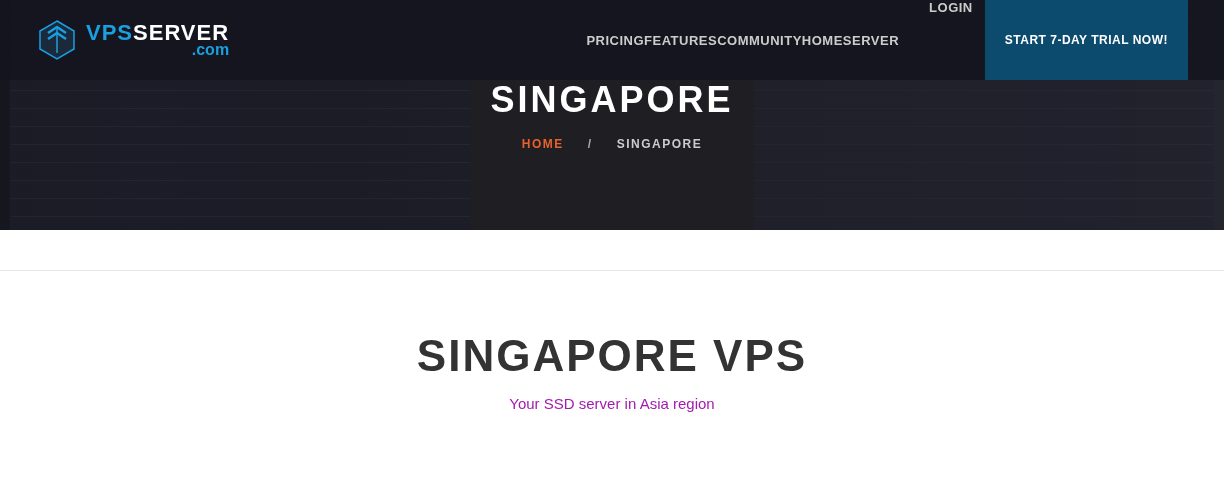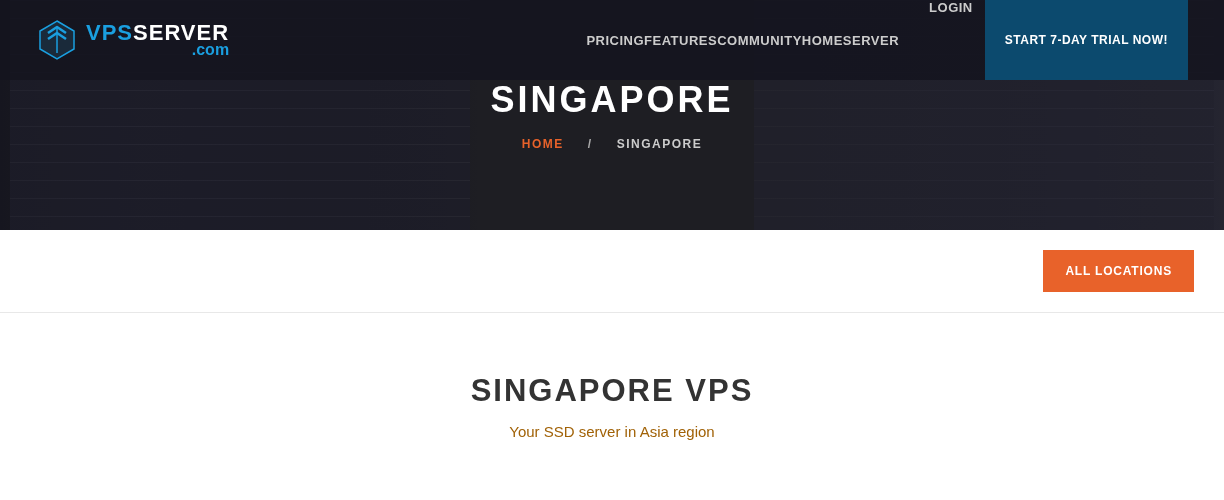--- a/index.html
+++ b/index.html
@@ -201,30 +201,30 @@
       text-transform: uppercase;
     }
 
     
     .content-section {
       background: white;
       padding: 60px 30px 40px;
       text-align: center;
     }
     .content-title {
-      font-size: 31px;
+      font-size: 44px;
       font-weight: 900;
       color: #333;
       letter-spacing: 2px;
       text-transform: uppercase;
       margin-bottom: 14px;
     }
     .content-subtitle {
       font-size: 15px;
-      color: #a16207;
+      color: #a21caf;
       font-weight: 400;
     }
   </style>
 </head>
 <body>
 
 <nav class="navbar">
   <a class="logo-area" href="#">
 
     <svg class="logo-icon" viewBox="0 0 42 42" fill="none" xmlns="http://www.w3.org/2000/svg">
@@ -275,19 +275,18 @@
     <h1 class="hero-title">SINGAPORE</h1>
     <div class="breadcrumb">
       <a class="breadcrumb-home" href="#">HOME</a>
       <span class="breadcrumb-sep">/</span>
       <span class="breadcrumb-current">SINGAPORE</span>
     </div>
   </div>
 </section>
 
 <div class="action-bar">
-  <button class="btn-all-locations">ALL LOCATIONS</button>
 </div>
 
 <div class="content-section">
   <h2 class="content-title">SINGAPORE VPS</h2>
   <p class="content-subtitle">Your SSD server in Asia region</p>
 </div>
 
 </body></html>

